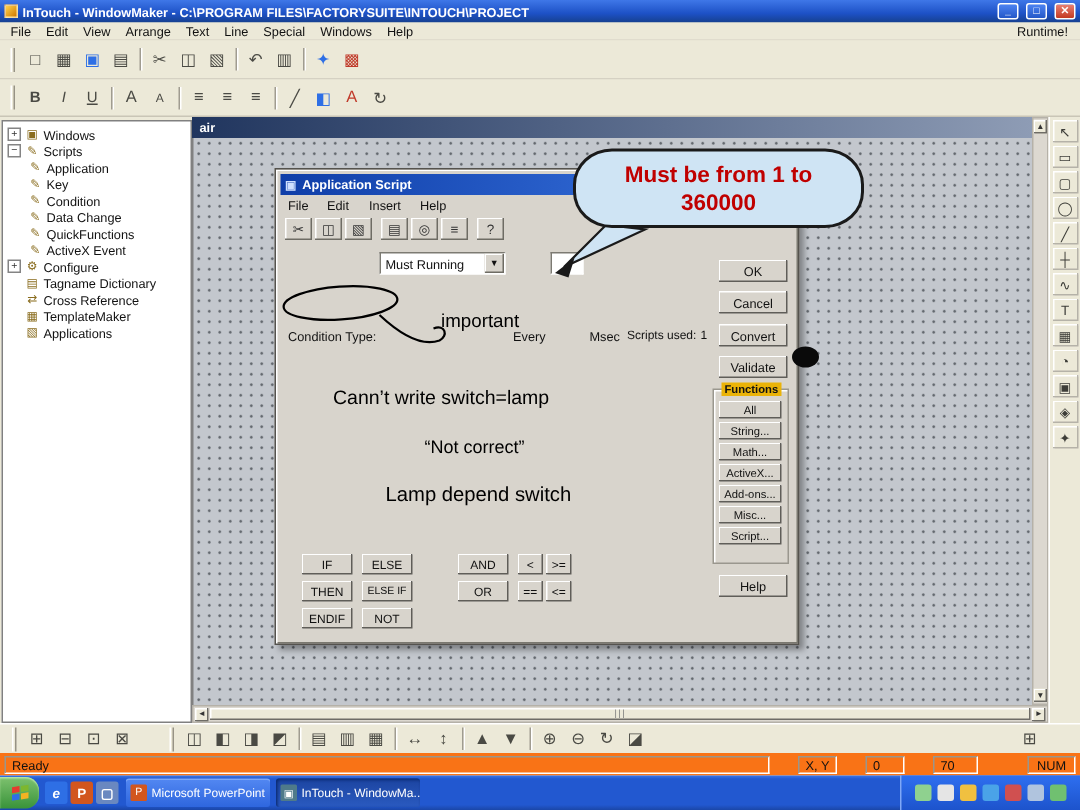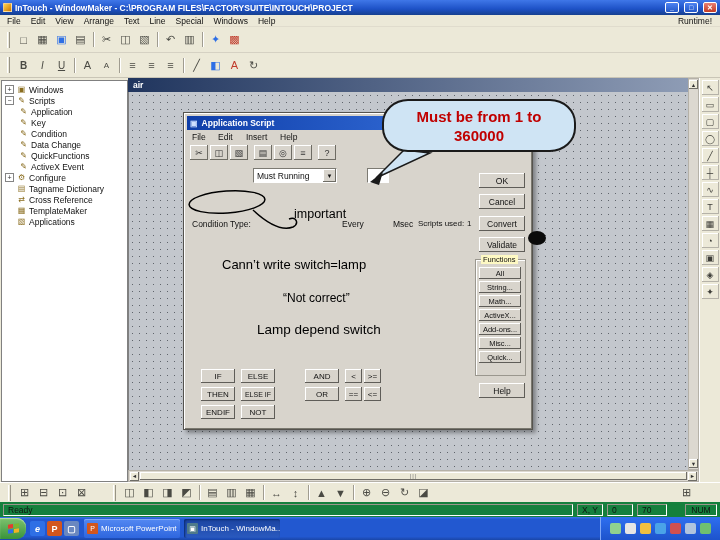--- a/index.html
+++ b/index.html
@@ -59,27 +59,27 @@
   .dropdown *{position:static;}
   .dropbtn{margin-left:auto;width:13px;height:13px;background:#d8d4cc;box-shadow:inset -1px -1px 0 #6e6c64,inset 1px 1px 0 #fff;font-size:6px;display:flex;align-items:center;justify-content:center;}
   .dinput{background:#fff;border:1px solid;border-color:#7c7a72 #fff #fff #7c7a72;font-size:8.5px;padding-left:2px;}
   .script{left:7px;top:82px;width:272px;height:168px;background:#fff;border:1px solid;border-color:#7c7a72 #fff #fff #7c7a72;font-family:"DejaVu Sans Mono",monospace;font-size:9.5px;}
   .stext{left:5px;top:3px;white-space:pre;}
   .srail{right:0;top:0;width:11px;height:100%;background:#dcd8d0;border-left:1px solid #b5b1a8;display:flex;flex-direction:column;justify-content:space-between;align-items:center;padding:1px 0;}
   .srail *{position:static;}
   .btn{background:#d8d4cc;box-shadow:inset -1px -1px 0 #5f5d58,inset 1px 1px 0 #fff;font-size:8.5px;display:flex;align-items:center;justify-content:center;color:#111;}
   .rbtn{left:295px;width:46px;height:15px;}
   .fnbox{left:291px;top:146px;width:51px;height:117px;border:1px solid #9a978e;box-shadow:inset 1px 1px 0 #fff;}
-  .fnlabel{top:-5px;left:5px;background:#fef9c3;font-size:7.5px;padding:0 2px;position:absolute;}
+  .fnlabel{top:-5px;left:5px;background:#eab308;font-size:7.5px;padding:0 2px;position:absolute;font-weight:bold;}
   .fbtn{left:295px;width:42px;height:12px;font-size:7.5px;text-align:center;}
   .kw{height:14px;font-size:8px;}
 
   
   .btoolbar{left:0;top:482px;width:720px;height:20px;background:#ece9d8;border-top:1px solid #fff;display:flex;align-items:center;padding-left:4px;}
-  .status{left:0;top:502px;width:720px;height:15px;background:#15803d;display:flex;align-items:center;gap:4px;padding:0 3px;font-size:8.5px;}
+  .status{left:0;top:502px;width:720px;height:15px;background:#f97316;display:flex;align-items:center;gap:19px;padding:0 3px;font-size:8.5px;}
   .spanel{height:12px;border:1px solid;border-color:#9a968c #fff #fff #9a968c;padding:0 4px;display:flex;align-items:center;white-space:nowrap;}
   .grow{flex:1;}
 
   
   .taskbar{left:0;top:517px;width:720px;height:23px;background:linear-gradient(180deg,#3a76ea 0%,#2258d0 10%,#2258d0 85%,#1a46a8 100%);display:flex;align-items:center;z-index:100;}
   .start{width:26px;height:21px;margin:1px 3px 1px 0;border-radius:0 9px 9px 0;background:linear-gradient(180deg,#7ec26f,#39933a);display:flex;align-items:center;justify-content:center;box-shadow:inset 0 1px 1px #b8e6a8;}
   .flag{display:grid;grid-template-columns:5px 5px;grid-template-rows:4px 4px;gap:1px;transform:skewY(-8deg);}
   .flag i{display:block;}
   .qicon{width:15px;height:15px;margin:0 1px;border-radius:2px;font-size:9px;font-weight:bold;display:flex;align-items:center;justify-content:center;color:#fff;flex:none;}
   .task{width:96px;height:19px;margin-left:4px;border-radius:2px;background:linear-gradient(180deg,#5388f2,#2e66de);box-shadow:inset 0 1px 0 #7fa8f8;color:#fff;font-size:8px;display:flex;align-items:center;gap:3px;padding:0 3px;white-space:nowrap;overflow:hidden;flex:none;}
@@ -279,21 +279,21 @@
 
   <div class="fnbox">
     <span class="fnlabel">Functions</span>
   </div>
   <div class="btn fbtn" style="top:154px">All</div>
   <div class="btn fbtn" style="top:168px">String...</div>
   <div class="btn fbtn" style="top:182px">Math...</div>
   <div class="btn fbtn" style="top:196px">ActiveX...</div>
   <div class="btn fbtn" style="top:210px">Add-ons...</div>
   <div class="btn fbtn" style="top:224px">Misc...</div>
-  <div class="btn fbtn" style="top:238px">Quick...</div>
+  <div class="btn fbtn" style="top:238px">Script...</div>
   <div class="btn rbtn" style="top:270px">Help</div>
 
   <div class="btn kw" style="left:17px;top:256px;width:34px">IF</div>
   <div class="btn kw" style="left:57px;top:256px;width:34px">ELSE</div>
   <div class="btn kw" style="left:121px;top:256px;width:34px">AND</div>
   <div class="btn kw" style="left:161px;top:256px;width:17px">&lt;</div>
   <div class="btn kw" style="left:180px;top:256px;width:17px">&gt;=</div>
   <div class="btn kw" style="left:17px;top:274px;width:34px">THEN</div>
   <div class="btn kw" style="left:57px;top:274px;width:34px;font-size:7px">ELSE IF</div>
   <div class="btn kw" style="left:121px;top:274px;width:34px">OR</div>

